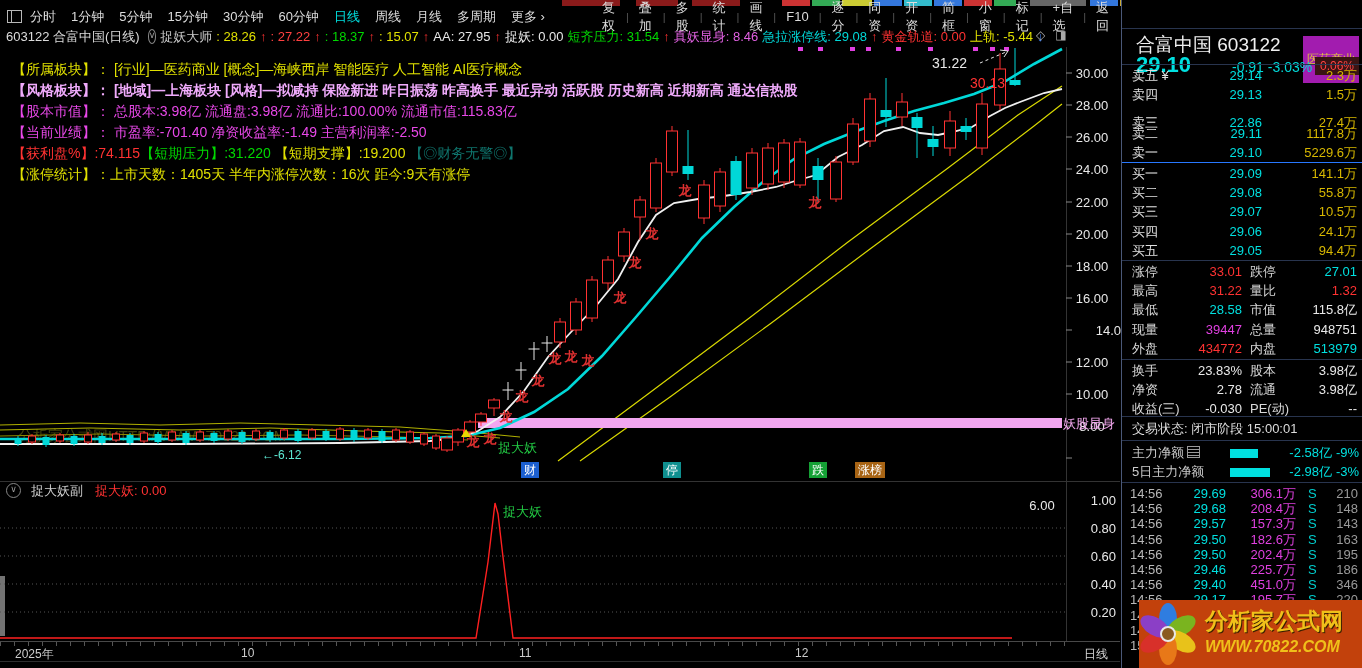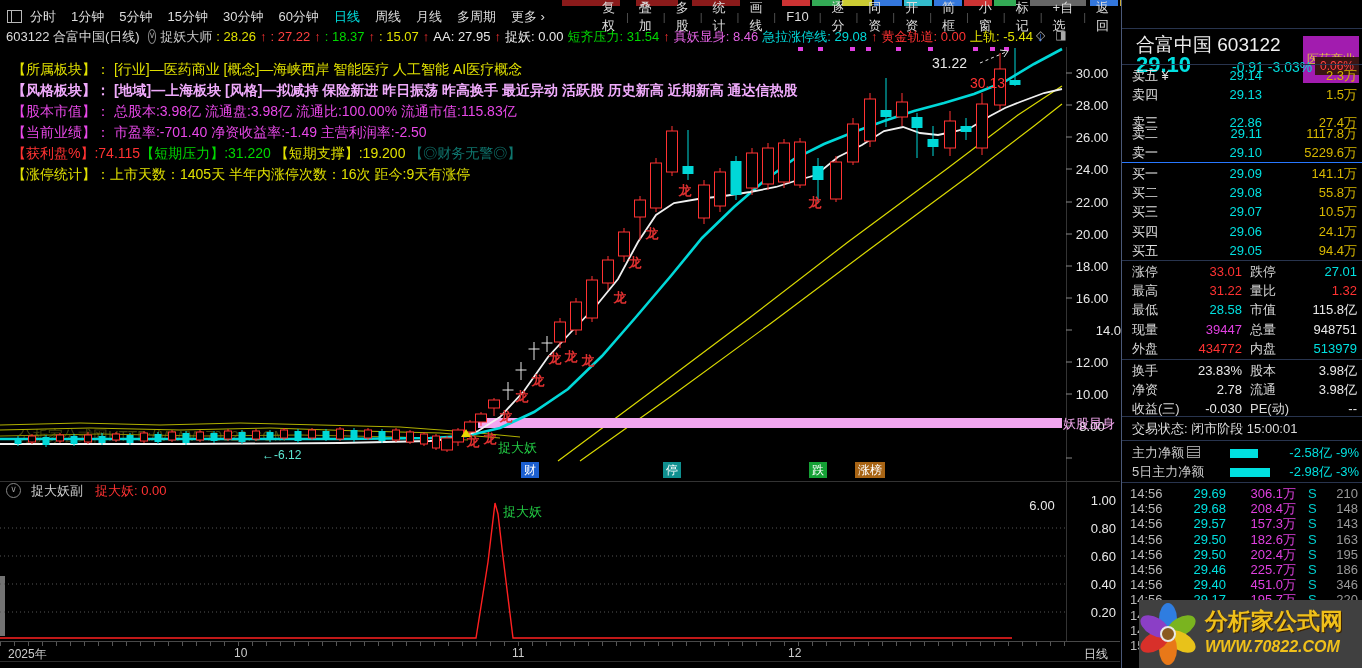--- a/index.html
+++ b/index.html
@@ -37,21 +37,21 @@
   
   #subheader{left:0;top:481px;width:1120px;height:17px;border-top:1px solid #333;display:flex;align-items:center;font-size:13px;}
   #subtitle{color:#d0d0d0;margin-left:6px;}
   #subvalue{color:#ff3232;margin-left:12px;}
   #subchart{left:0;top:498px;z-index:2;}
   #subyaxis div{position:absolute;width:46px;text-align:right;color:#e8e8e8;font-size:13px;}
   
   #xaxis{left:0;top:641px;width:1120px;height:21px;border-top:1px solid #484848;color:#cccccc;font-size:12px;}
   #xaxis .ticks{position:absolute;left:0;top:0;width:1066px;height:4px;
     background:repeating-linear-gradient(90deg,#555 0,#555 1px,transparent 1px,transparent 14px);}
-  #xaxis div.lb{position:absolute;top:4px;}
+  #xaxis div.lb{position:absolute;top:4px;margin-left:7px;}
   #dayline{position:absolute;left:1084px;top:4px;color:#d8d8d8;}
   #bottomline{left:0;top:661px;width:1120px;height:1px;background:#2e2e2e;}
   #scrollthumb{left:0;top:576px;width:5px;height:60px;background:#9a9a9a;opacity:.75;}
   
   .vline{position:absolute;width:1px;background:#333;}
   
   #rp{left:1121px;top:0;width:241px;height:668px;border-left:1px solid #4a5878;background:#000;font-size:13px;}
   #rp .hr{position:absolute;left:0;width:241px;height:1px;background:#28344e;}
   #rpname{position:absolute;left:14px;top:32px;color:#f0f0f0;font-size:19px;}
   #rpind{position:absolute;right:4px;top:36px;background:#a21caf;color:#e0c040;font-size:12px;padding:15px 4px;}
@@ -77,21 +77,21 @@
   .flowrow .fp{position:absolute;right:4px;color:#00e0e0;}
   .licon{display:inline-block;width:11px;height:10px;border:1px solid #999;vertical-align:-1px;margin-left:3px;
          background:repeating-linear-gradient(#000 0,#000 2px,#999 2px,#999 3px);}
   .tkrow{position:absolute;left:0;width:241px;height:15px;line-height:15px;font-size:13px;}
   .tkrow .tt{position:absolute;left:8px;color:#b8b8b8;}
   .tkrow .tp{position:absolute;left:48px;width:56px;text-align:right;color:#00e0e0;}
   .tkrow .ta{position:absolute;left:106px;width:68px;text-align:right;color:#e040e0;}
   .tkrow .ts{position:absolute;left:186px;color:#00cccc;}
   .tkrow .tn{position:absolute;right:5px;color:#9a9a9a;}
   
-  #wm{position:absolute;left:17px;top:600px;width:224px;height:68px;background:#404040;}
+  #wm{position:absolute;left:17px;top:600px;width:224px;height:68px;background:#c2410c;}
   #wmtitle{position:absolute;left:66px;top:6px;font-size:23px;font-weight:bold;color:#f0c01a;text-shadow:1px 1px 0 #3a2000;}
   #wmurl{position:absolute;left:66px;top:38px;font-size:16px;font-weight:bold;font-style:italic;color:#f0c01a;}
 </style>
 </head>
 <body>
 
 <div id="app">
   <div id="sliver" class="abs">
       <div class="blk" style="left: 562px; width: 58px; background: rgb(138, 26, 26);"></div>
       <div class="blk" style="left: 636px; width: 42px; background: rgb(138, 26, 26);"></div>

